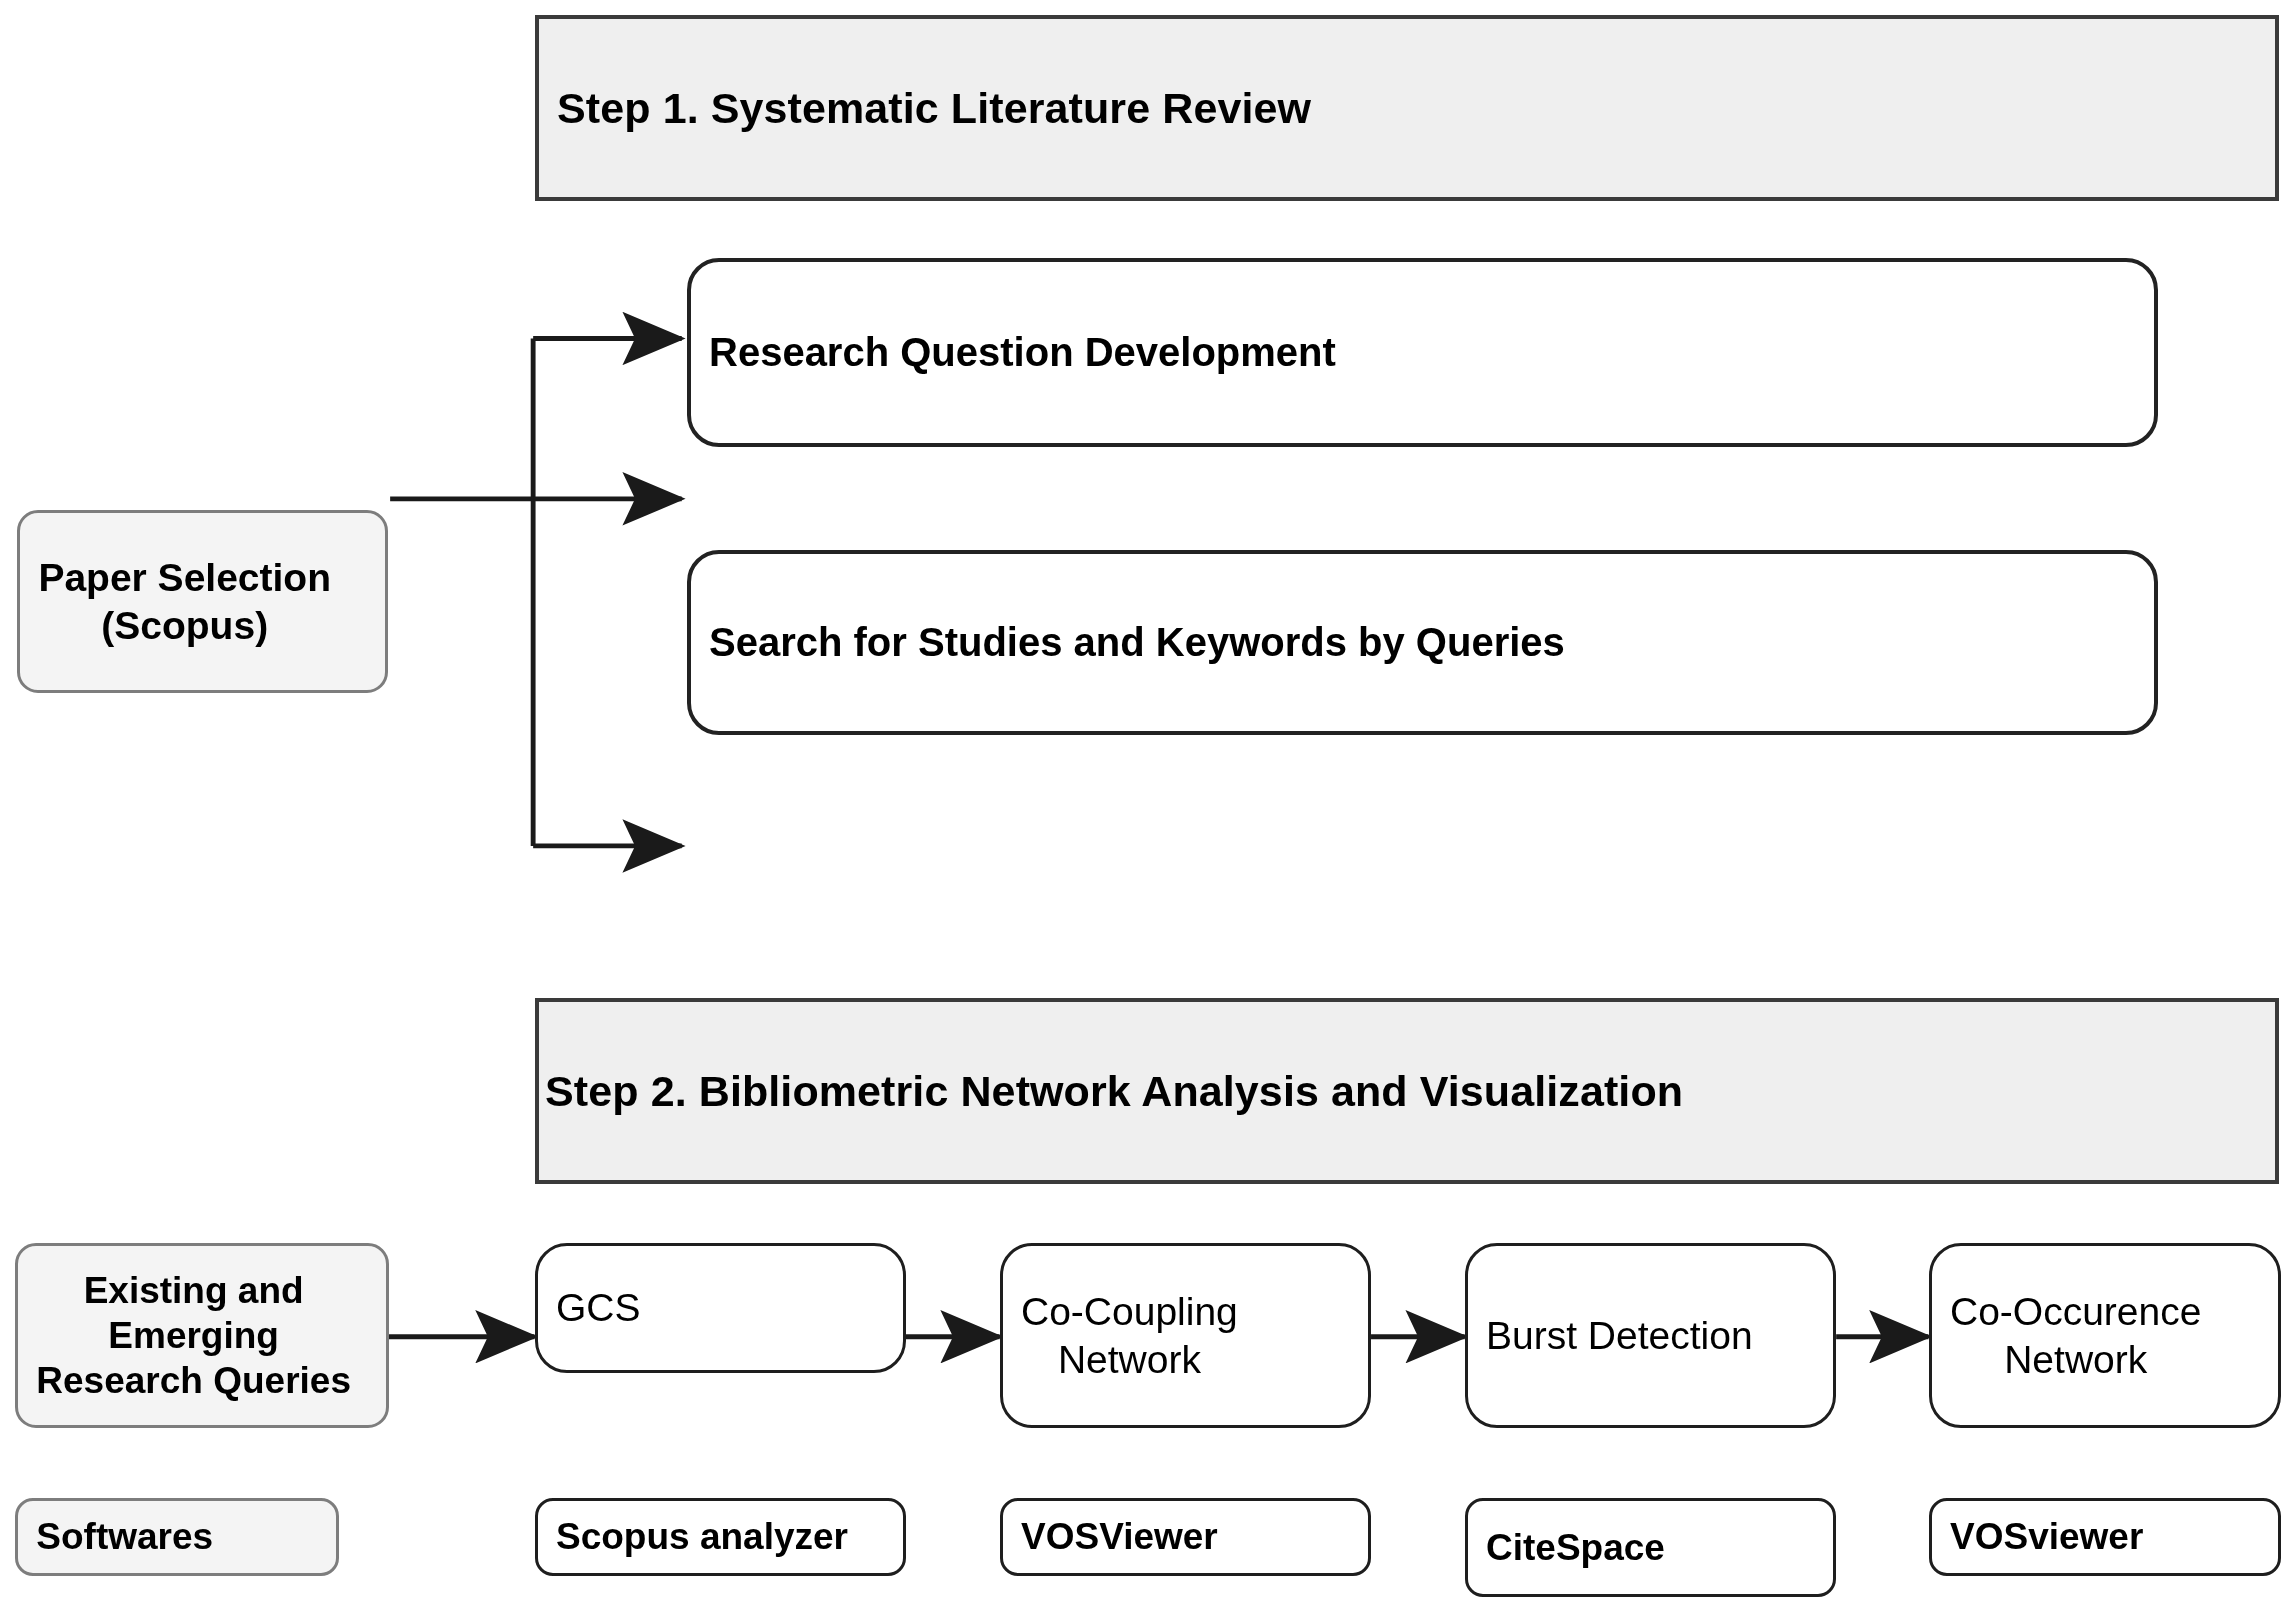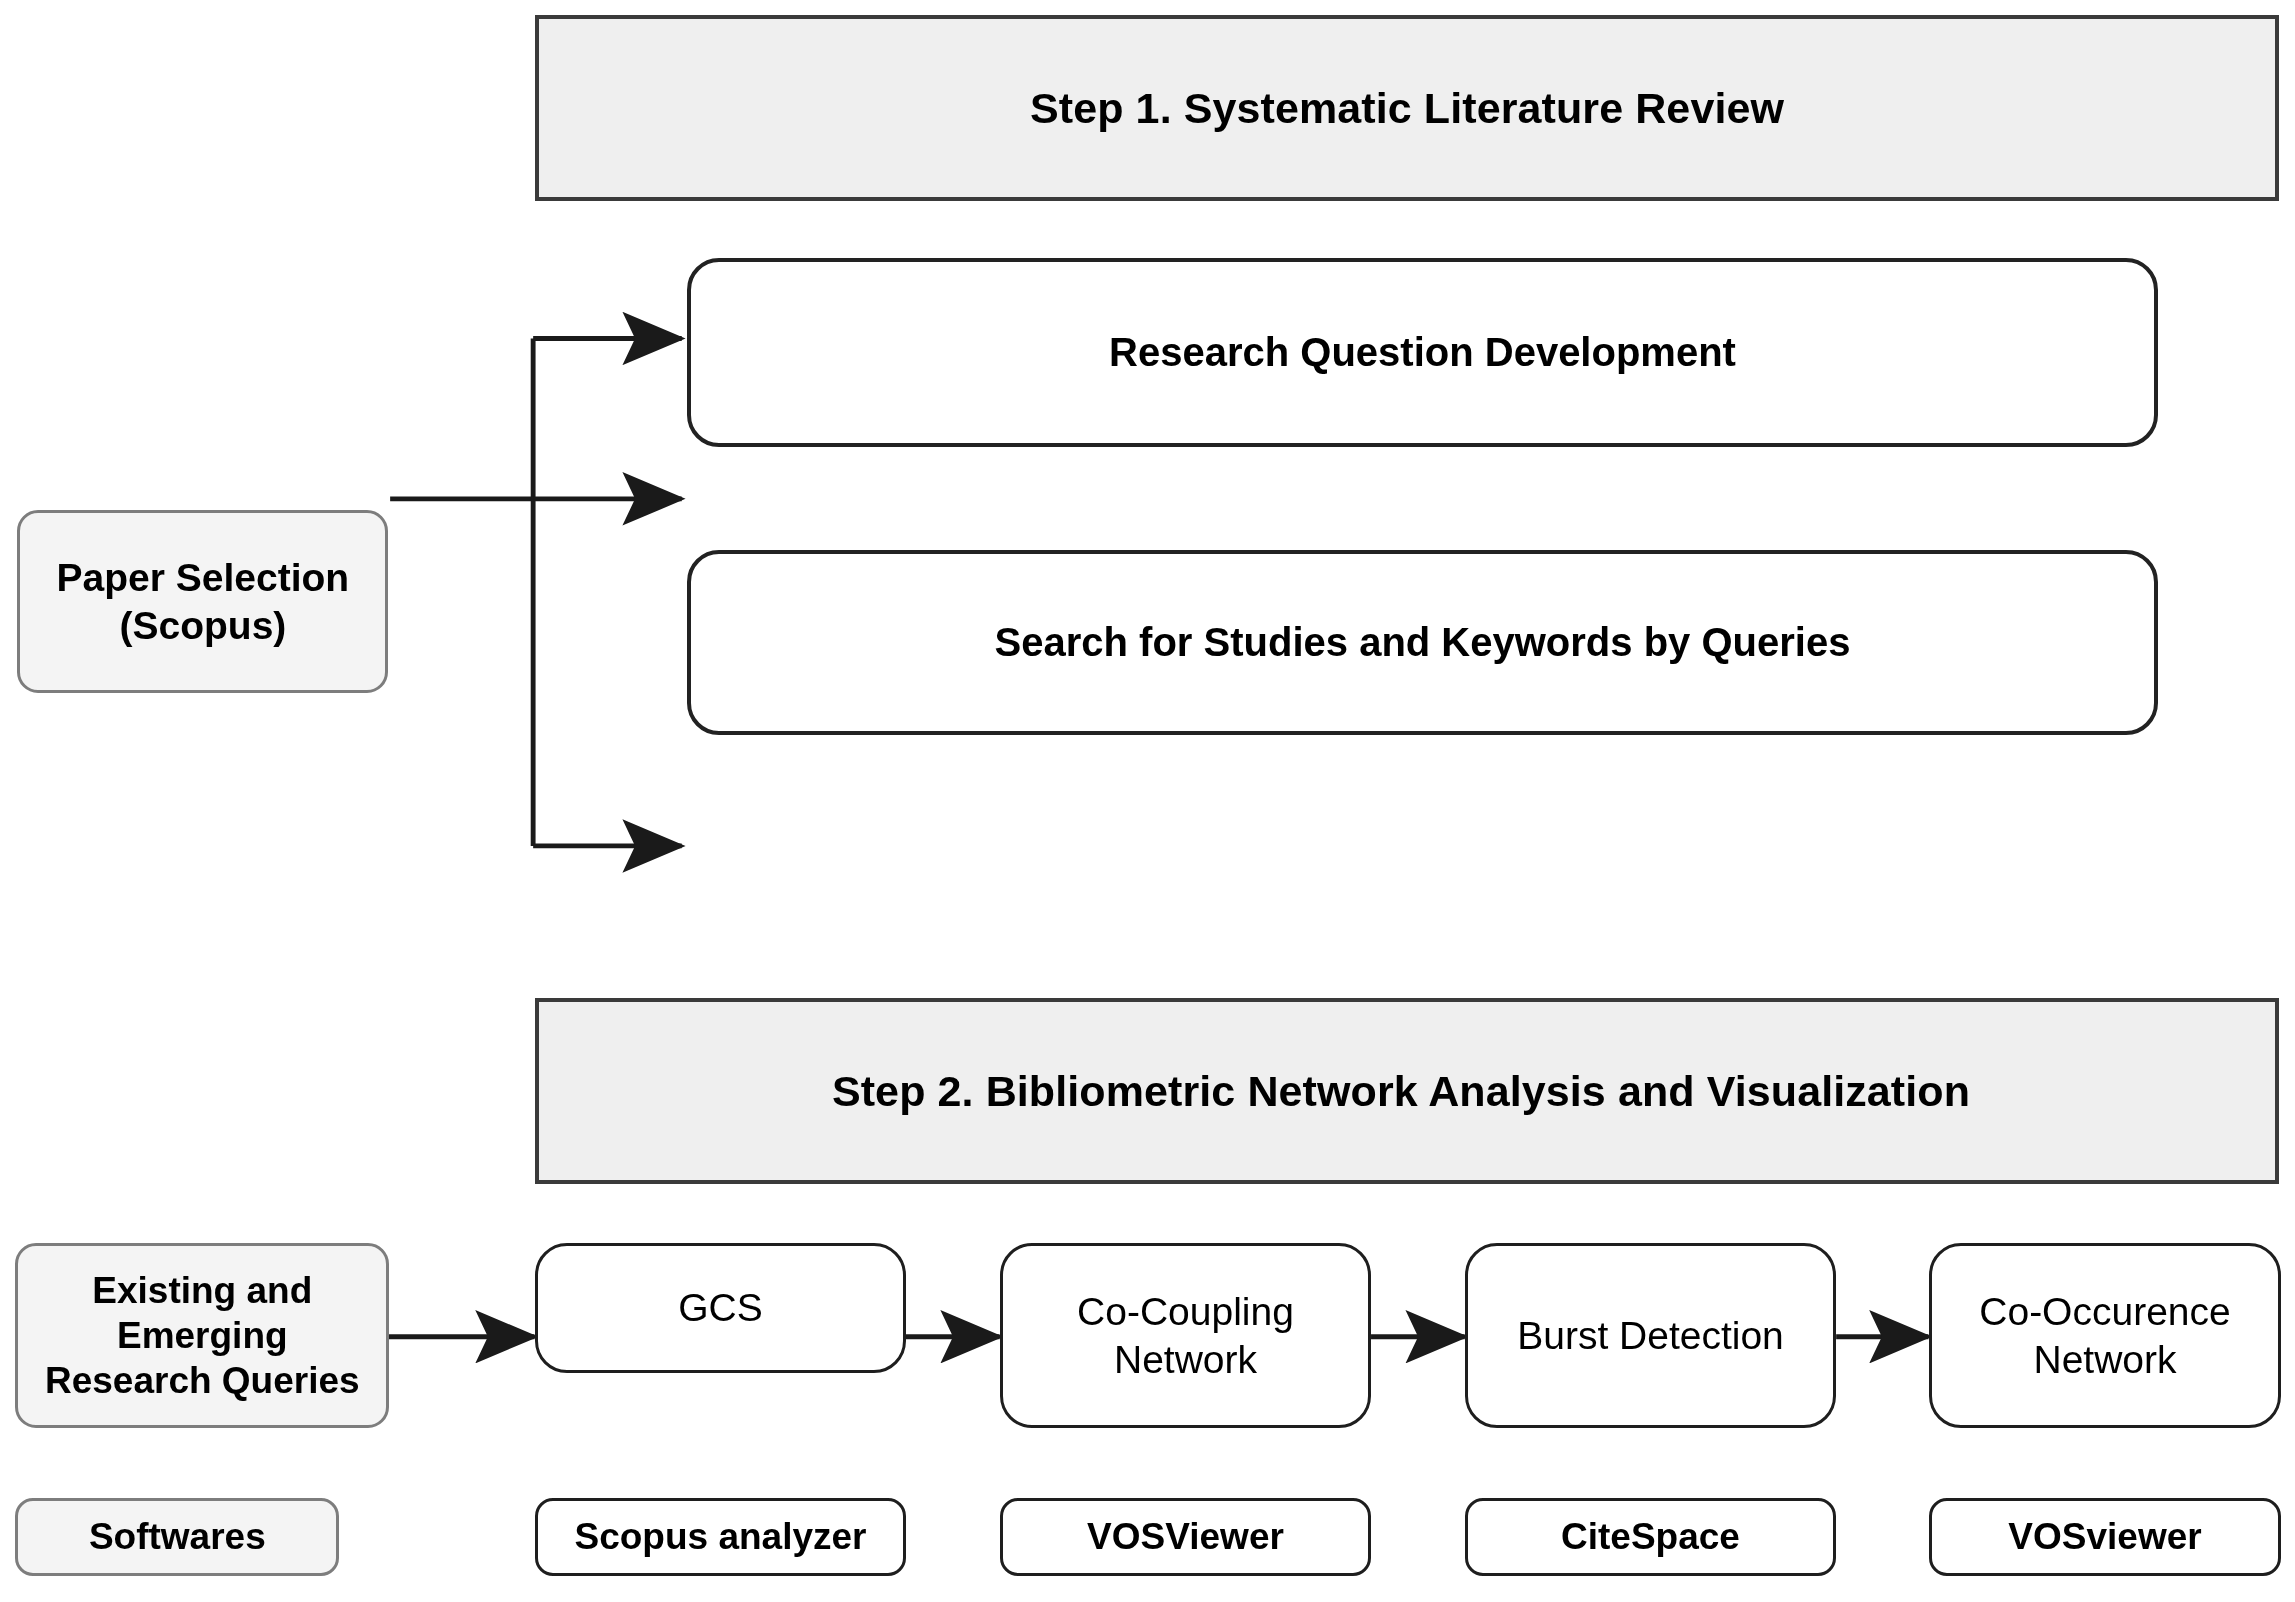--- a/index.html
+++ b/index.html
@@ -23,21 +23,21 @@
     width: 2295px;
     height: 1603px;
   }
 
   
   .node {
     position: absolute;
     box-sizing: border-box;
     display: flex;
     align-items: center;
-    justify-content: center;
+    justify-content: flex-start;
     text-align: center;
     background: #ffffff;
     border: 3.5px solid #2a2a2a;
     color: #000000;
     line-height: 1.22;
     padding: 0 18px;
   }
 
   
   .banner {
@@ -197,21 +197,21 @@
   </div>
 
   <div class="node chip" style="left:535px; top:1498px; width:371px; height:78px;">
     <span>Scopus analyzer</span>
   </div>
 
   <div class="node chip" style="left:1000px; top:1498px; width:371px; height:78px;">
     <span>VOSViewer</span>
   </div>
 
-  <div class="node chip" style="left:1465px; top:1498px; width:371px; height:78px;">
+  <div class="node chip" style="left:1465px; top:1498px; width:371px; height:99px;">
     <span>CiteSpace</span>
   </div>
 
   <div class="node chip" style="left:1929px; top:1498px; width:352px; height:78px;">
     <span>VOSviewer</span>
   </div>
 
 </div>
 
 

